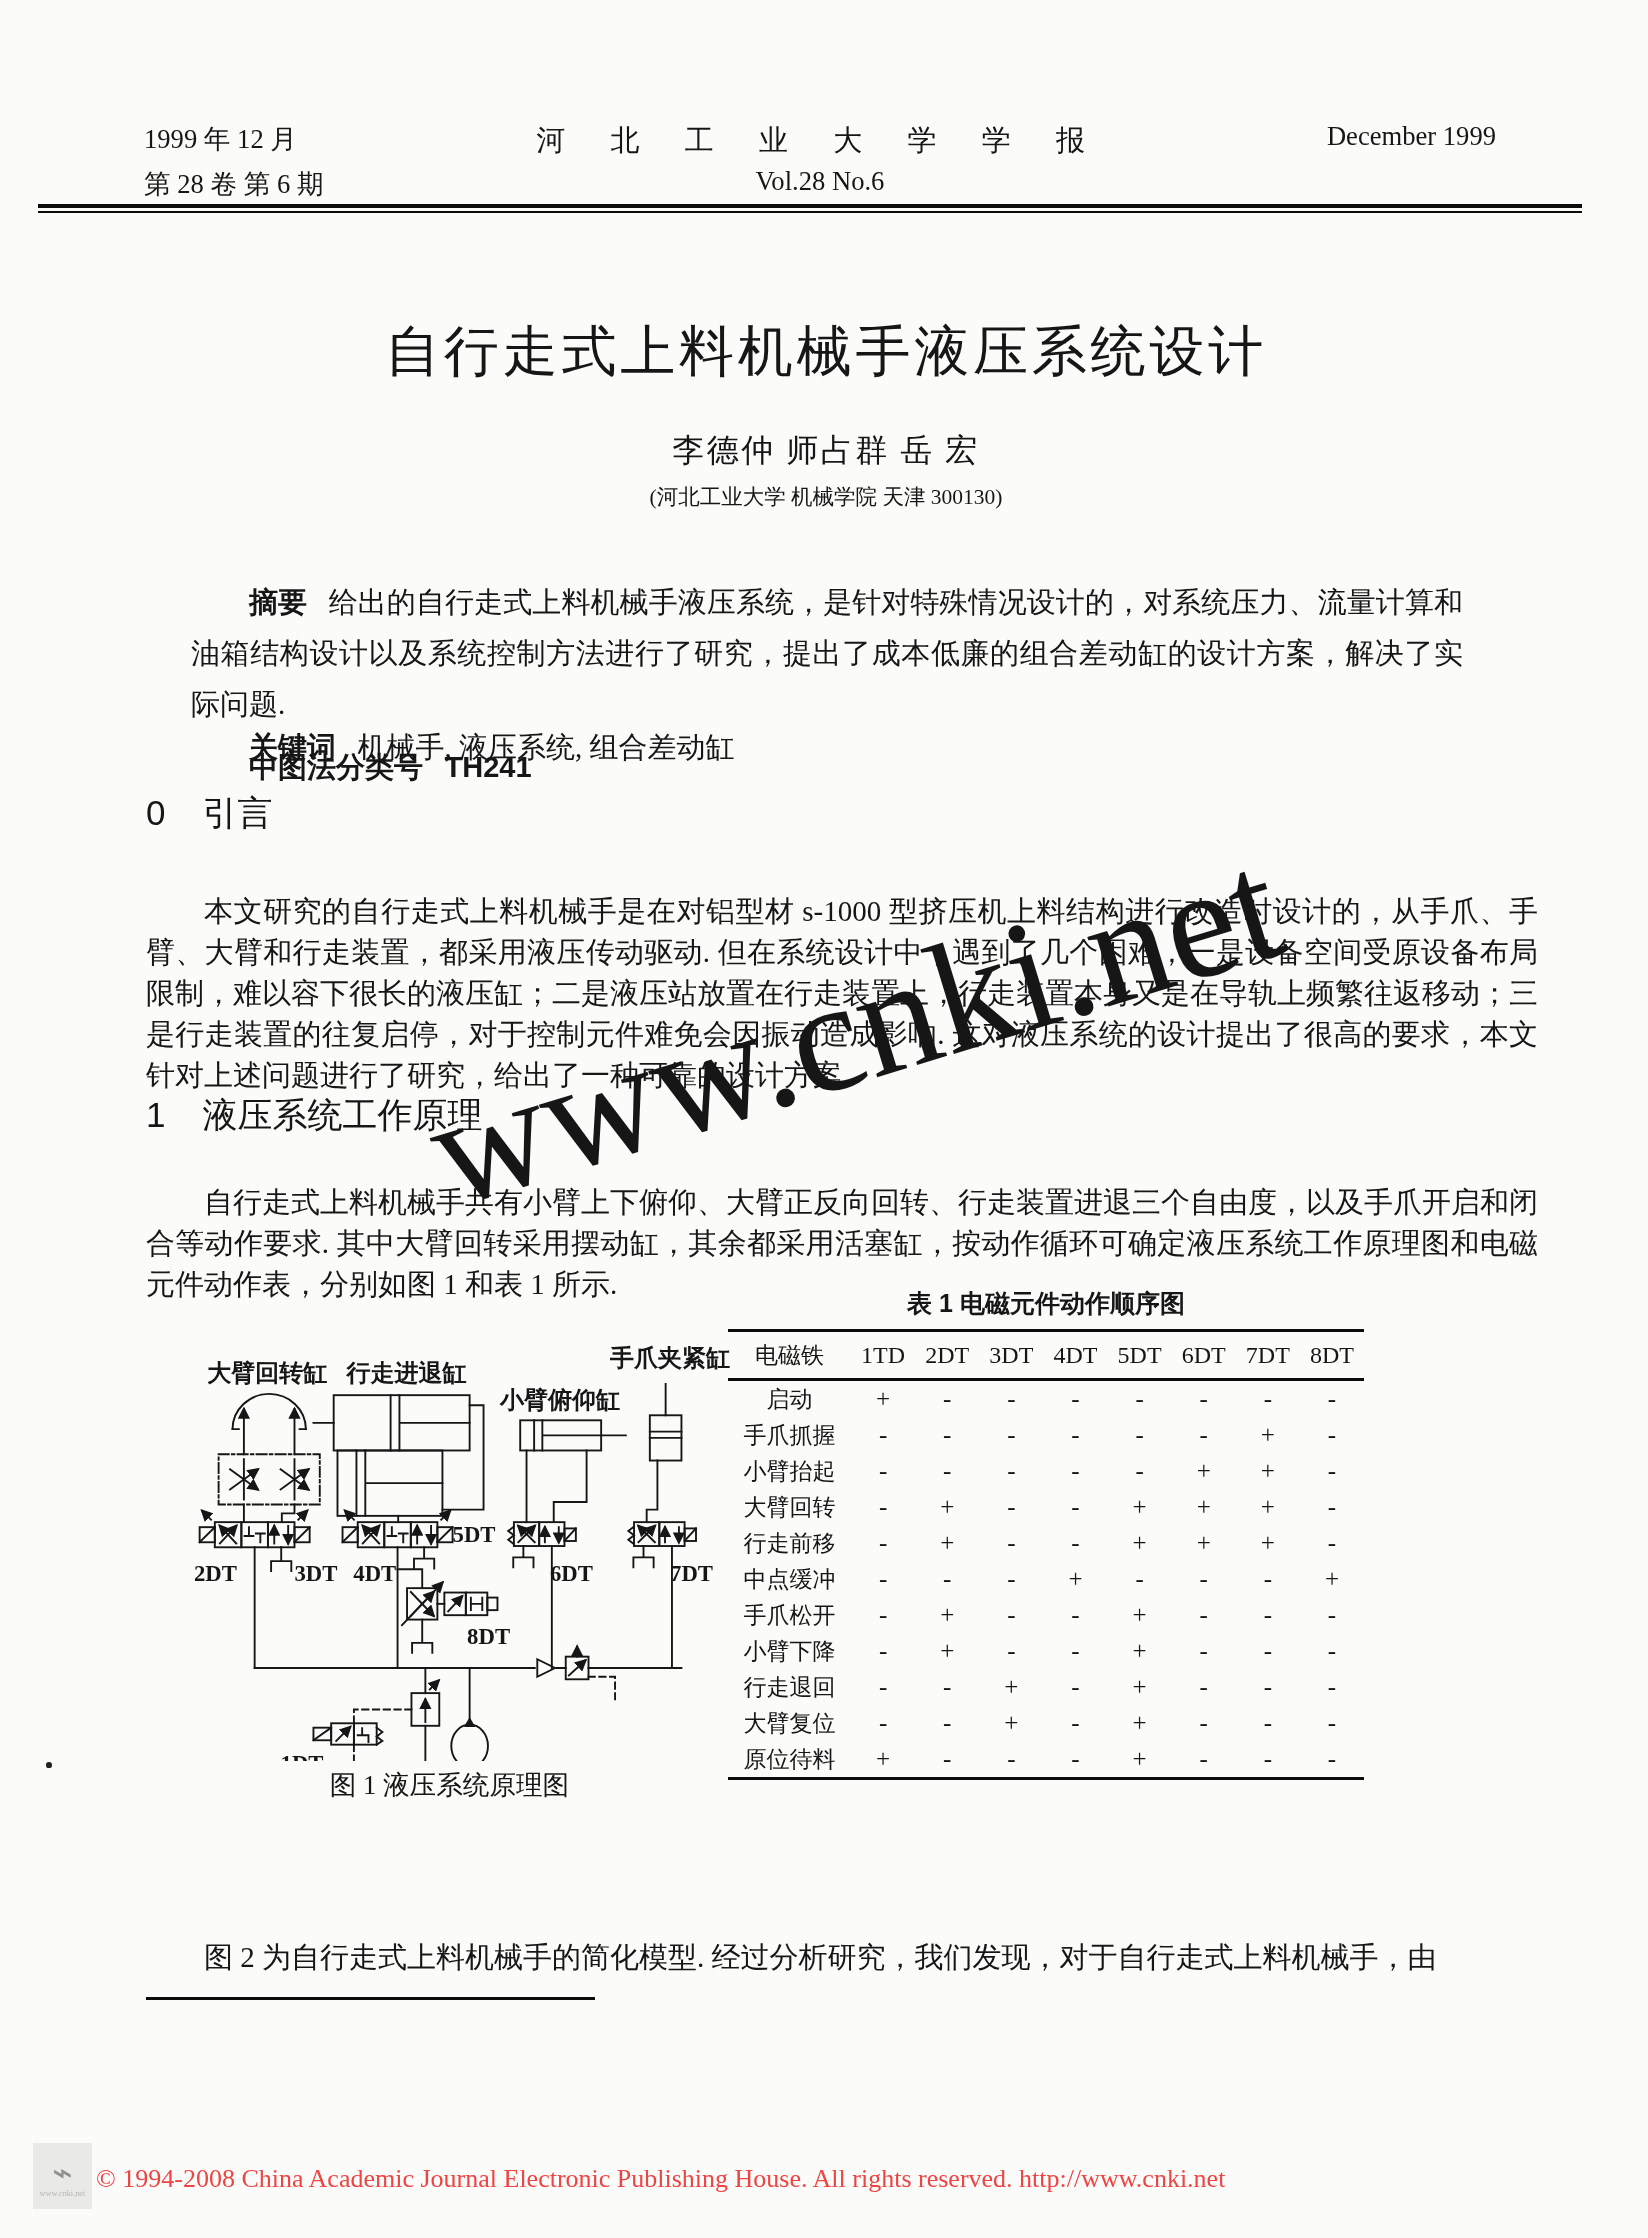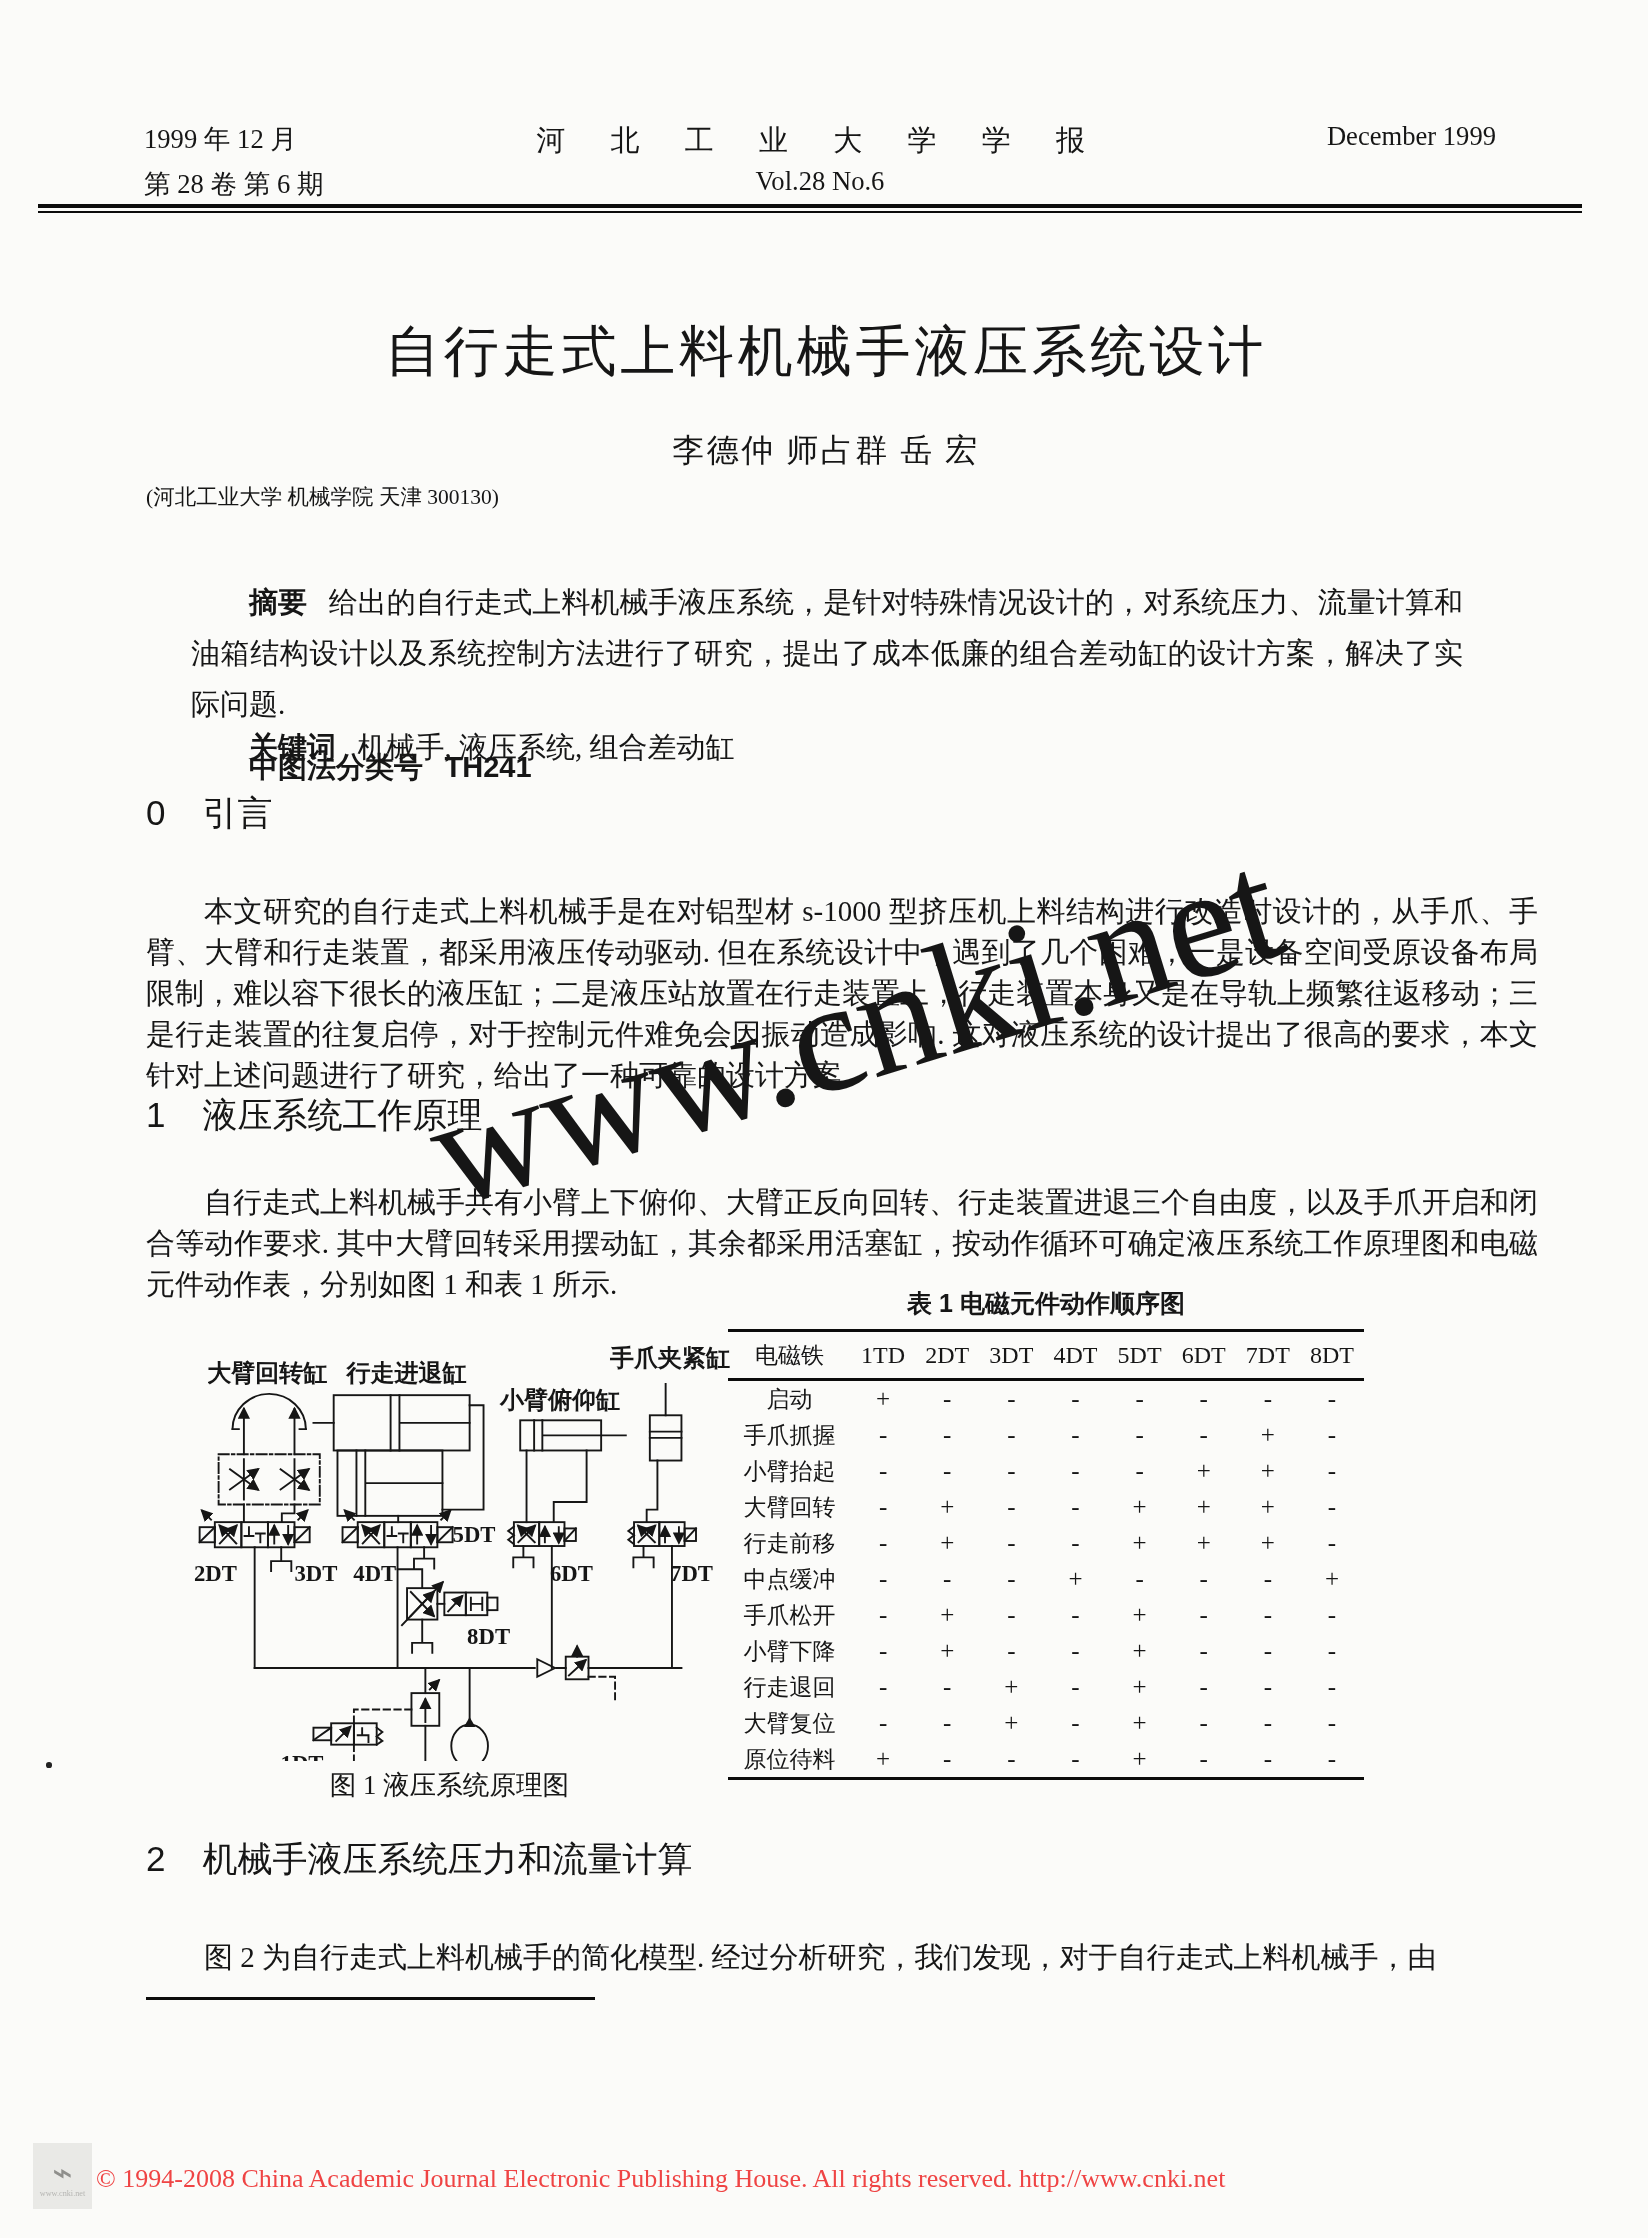--- a/index.html
+++ b/index.html
@@ -11,21 +11,21 @@
   .hdr-row .l{text-align:left;}
   .hdr-row .c{text-align:center;}
   .hdr-row .r{text-align:right;}
   .jname-cn{letter-spacing:19px;font-size:29px;}
   .jname-en{font-size:28px;letter-spacing:0.6px;}
   .rule{position:absolute;background:#0c0c0c;}
   
   .title{position:absolute;left:146px;top:315px;width:1360px;text-align:center;
          font-family:"Liberation Sans",sans-serif;font-weight:normal;font-size:55px;letter-spacing:3.8px;}
   .authors{position:absolute;left:146px;top:429px;width:1360px;text-align:center;font-size:32px;letter-spacing:2.5px;}
-  .affil{position:absolute;left:146px;top:482px;width:1360px;font-size:21.5px;}
+  .affil{position:absolute;left:146px;top:482px;width:1360px;text-align:center;font-size:21.5px;}
   
   .abstract{position:absolute;left:191px;top:548px;width:1272px;font-size:29px;line-height:51px;
             text-align:justify;text-indent:2em;}
   .abstract b,.kline b{font-family:"Liberation Sans",sans-serif;font-weight:bold;margin-right:21.5px;}
   .kline{position:absolute;left:191px;width:1272px;font-size:29px;text-indent:2em;}
   
   .sec-h{position:absolute;left:146px;font-family:"Liberation Sans",sans-serif;font-weight:normal;font-size:35px;}
   .sec-h .num{display:inline-block;margin-right:37px;}
   .para{position:absolute;left:146px;width:1392px;font-size:29px;line-height:41px;
         text-align:justify;text-indent:2em;}
@@ -401,21 +401,20 @@
     <text class="dt-lab" x="522" y="352" text-anchor="middle">5DT</text>
     <text class="dt-lab" x="676" y="414" text-anchor="middle">6DT</text>
     <text class="dt-lab" x="866" y="414" text-anchor="middle">7DT</text>
     <text class="dt-lab" x="545" y="514" text-anchor="middle">8DT</text>
     <text class="dt-lab" x="250" y="716" text-anchor="middle">1DT</text>
   </svg>
   </div>
   <div class="fig-cap">图 1  液压系统原理图</div>
   <div class="stray"></div>
 
-  <div class="sec-h" style="top:1836px;"><span class="num">2</span><span>机械手液压系统压力和流量计算</span></div>
   <p class="para" style="top:1908px;">图 2 为自行走式上料机械手的简化模型. 经过分析研究，我们发现，对于自行走式上料机械手，由</p>
 
   <div class="fnote-rule"></div>
 
   <svg class="wm" viewBox="0 0 2000 1000">
     <text x="180" y="760" transform="rotate(-17 1000 500)" font-size="250" font-family="Liberation Serif, serif" fill="none" stroke="#d6d6d3" stroke-width="2.5">www.cnki.net</text>
   </svg>
 
   <div class="logo">
     <span class="logo-swirl">⌁</span>

